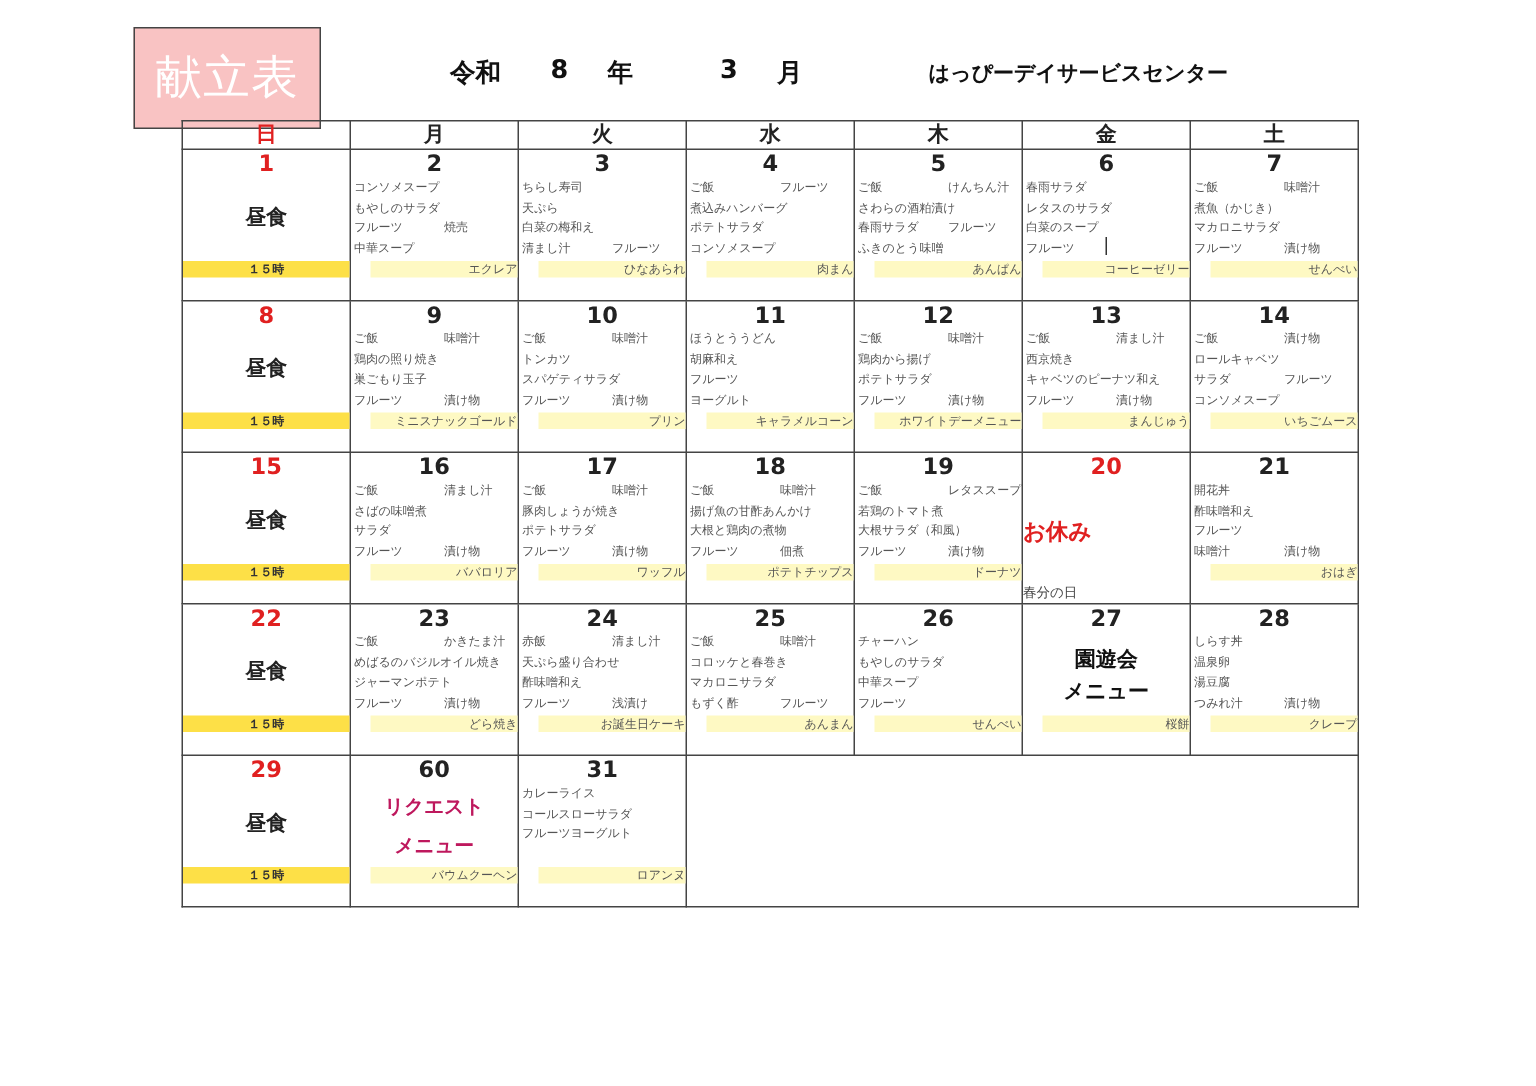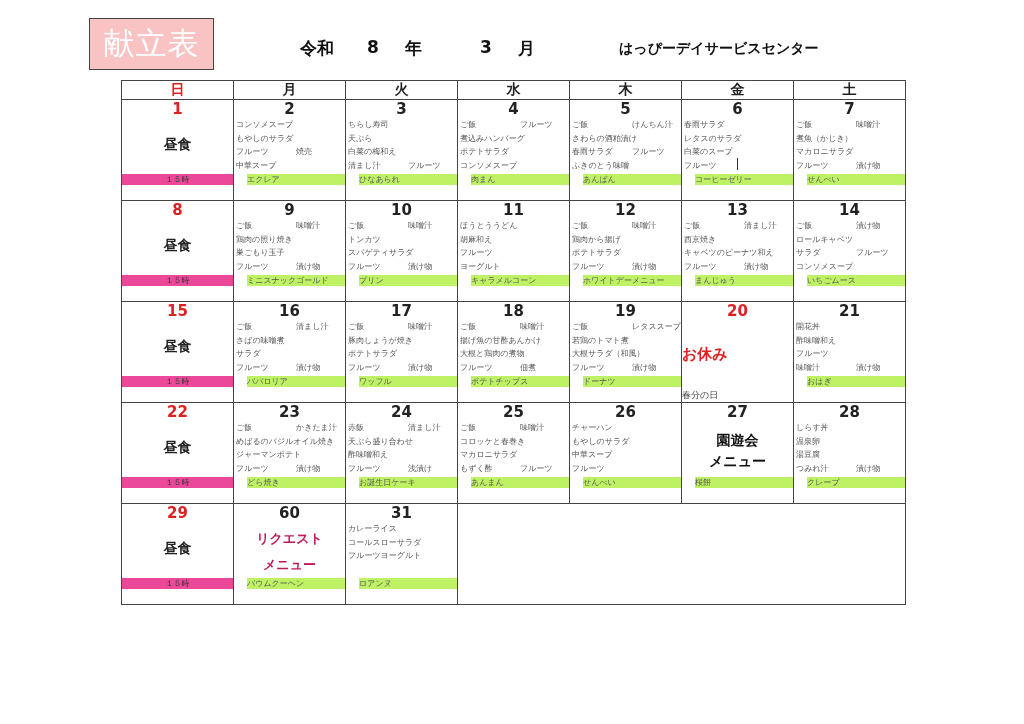--- a/index.html
+++ b/index.html
@@ -1,39 +1,39 @@
 <!DOCTYPE html>
 <html><head>
 <meta charset="utf-8">
 <style>
   html, body { margin:0; padding:0; background:#ffffff; }
   body { width:1024px; height:724px; position:relative; overflow:hidden;
          font-family:"DejaVu Sans", "Liberation Sans", sans-serif; color:#222; }
-  .title-box { position:absolute; left:89px; top:18px; width:125px; height:52px;
+  .title-box { position:absolute; left:89px; top:18px; width:125px; height:68px;
                background:#f9c3c3; border:1.5px solid #444; box-sizing:border-box;
                display:flex; align-items:center; justify-content:center; }
   .title-box span { color:#ffffff; font-size:31px; letter-spacing:1px; }
   .hdr-text { position:absolute; top:37px; font-size:17px; font-weight:bold; color:#111; white-space:pre; }
   .hdr-org { position:absolute; top:40px; left:619px; font-size:14px; font-weight:bold; color:#111; }
   table.cal { position:absolute; left:121px; top:80px; border-collapse:collapse; table-layout:fixed; }
   table.cal td, table.cal th { border:1px solid #444; padding:0; vertical-align:top; }
   table.cal th { height:18px; font-size:14px; font-weight:bold; text-align:center; vertical-align:middle; }
   table.cal col { width:112px; }
   .sun { color:#e02020; }
   .cell { position:relative; height:99px; }
   .daynum { text-align:center; font-size:15px; font-weight:bold; line-height:17px; height:17px; margin-top:1px; }
   .dishes { padding-left:2px; font-size:8px; color:#555; line-height:13.5px; }
   .dish-row { display:flex; height:13.5px; white-space:nowrap; }
   .dish-a { width:60px; overflow:visible; }
   .dish-b { }
-  .snack { position:absolute; left:13px; right:0; top:73px; height:11px; background:#bef264;
-           font-size:8px; color:#555; text-align:left; line-height:11px; }
+  .snack { position:absolute; left:13px; right:0; top:73px; height:11px; background:#fef9c3;
+           font-size:8px; color:#555; text-align:right; line-height:11px; }
   .lunch { position:absolute; left:0; right:0; top:35px; text-align:center; font-size:14px; font-weight:bold; color:#222; }
-  .time-bar { position:absolute; left:0; right:0; top:73px; height:11px; background:#ec4899;
-              font-size:8px; font-weight:normal; color:#333; text-align:center; line-height:11px; }
+  .time-bar { position:absolute; left:0; right:0; top:73px; height:11px; background:#fde047;
+              font-size:8px; font-weight:bold; color:#333; text-align:center; line-height:11px; }
   .holiday-label { position:absolute; left:0; right:0; top:42px; font-size:15px; font-weight:bold; color:#e02020; }
   .holiday-name { position:absolute; left:0; right:0; top:86px; text-align:left; font-size:9px; color:#444; }
   .event { position:absolute; left:0; right:0; top:26px; text-align:center; font-size:14px; font-weight:bold; color:#111; line-height:21px; font-family:"DejaVu Serif", serif; }
   .request { position:absolute; left:0; right:0; top:21px; text-align:center; font-size:13px; font-weight:bold; color:#be185d; line-height:26px; }
   .cursor-mark { position:absolute; left:55px; top:57px; width:1px; height:12px; background:#333; }
   .empty-block { }
 </style>
 </head>
 <body>
 

